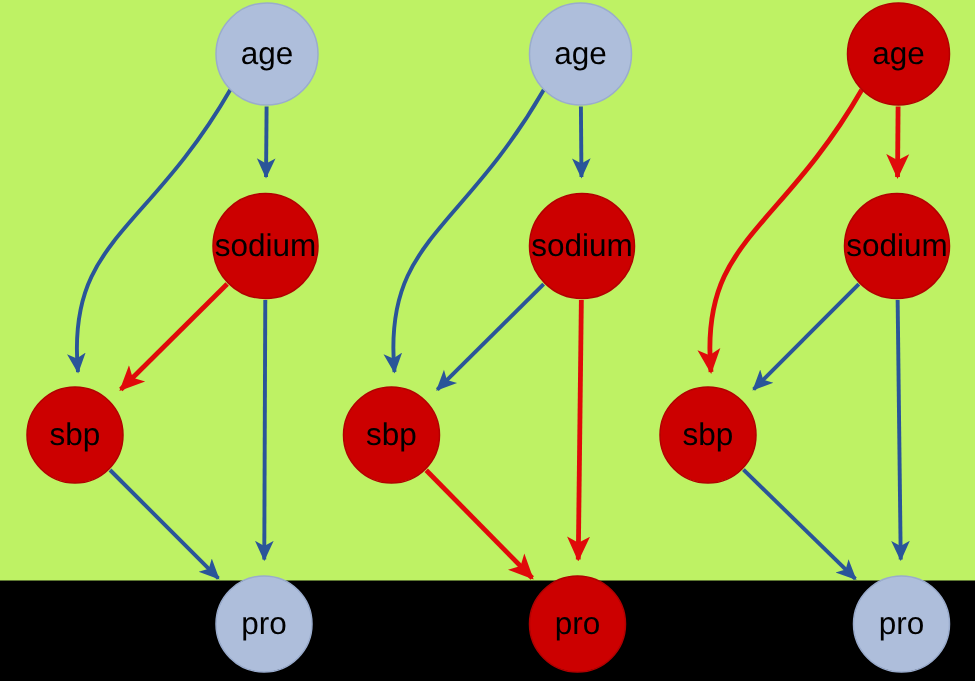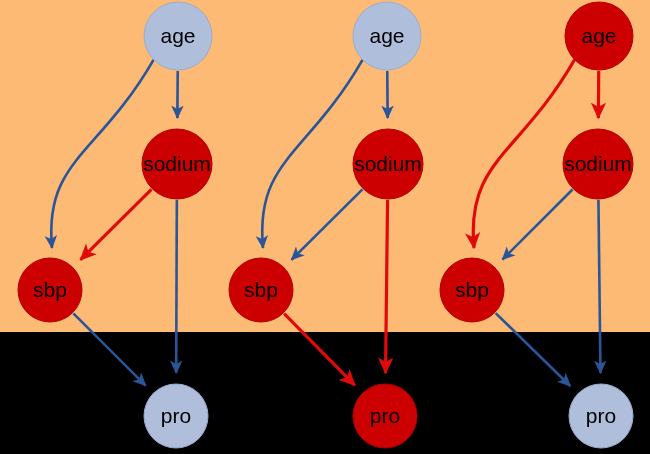--- a/index.html
+++ b/index.html
@@ -9,22 +9,22 @@
   }
   body {
     width: 650px;
     height: 454px;
     overflow: hidden;
     font-family: "Liberation Sans", sans-serif;
   }
   #stage {
     position: relative;
     width: 650px;
-    height: 332px;
-    background: #fdba74;
+    height: 387px;
+    background: #bef264;
   }
   svg.graph-svg {
     position: absolute;
     top: 0;
     left: 0;
     width: 650px;
     height: 454px;
     display: block;
   }
   text.node-label {

